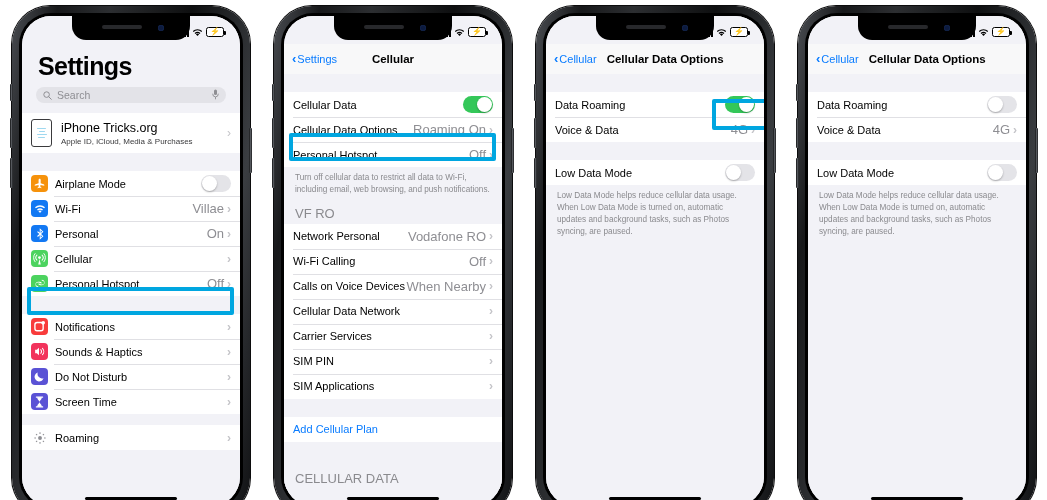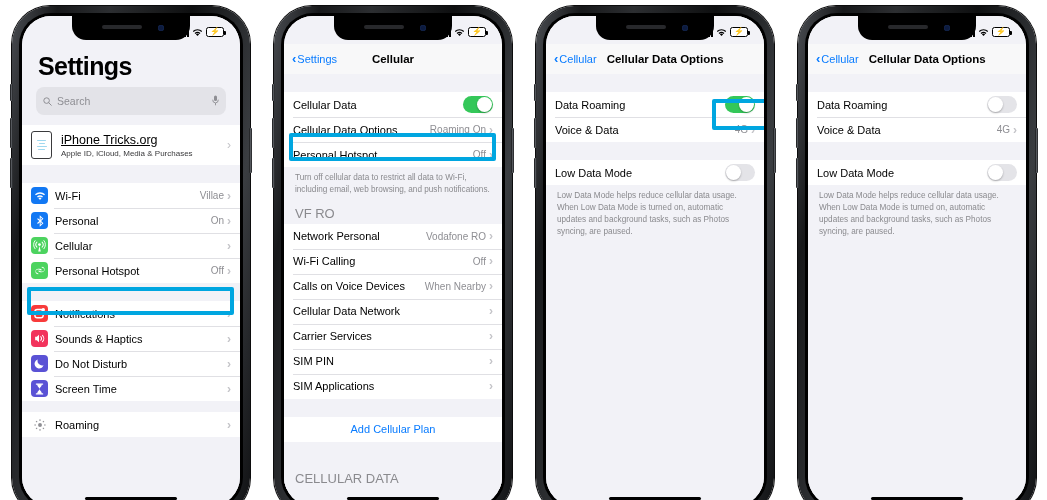--- a/index.html
+++ b/index.html
@@ -117,60 +117,60 @@
   .nav-title { font-size:11.5px; font-weight:700; color:#000; margin-left: 10px; }
   .navbar.p2 .nav-title { position:absolute; left:50%; transform:translateX(-50%); margin:0; }
 
   
   .large-title { font-size: 25px; font-weight: 800; color:#000; padding: 8px 16px 6px; letter-spacing:-0.6px; }
 
   
   .searchwrap { padding: 0 14px 10px; }
   .searchbar {
     display:flex; align-items:center; gap:5px;
-    background:#e3e3e8; border-radius:8px; height:14px; padding: 14px 7px;
+    background:#e3e3e8; border-radius:8px; height:14px; padding: 8px 7px;
   }
   .searchbar .sph { flex:1; font-size:10.5px; color:#8e8e93; }
 
   
   .group { background:#fff; }
   .grp-gap { height: 18px; background:#f2f2f7; }
   .grp-gap.sm { height: 11px; }
   .row {
     display:flex; align-items:center;
     height: 25px; padding: 0 9px 0 9px;
     background:#fff; position:relative;
   }
   .row + .row:before {
     content:''; position:absolute; left: 9px; right:0; top:0; height:1px; background:#e0e0e4;
   }
   .row.has-icon + .row.has-icon:before { left: 32px; }
   .row .label { font-size: 11px; color:#000; flex:1; white-space:nowrap; }
-  .row .value { font-size: 10px; color:#8e8e93; margin-right:3px; white-space:nowrap; }
+  .row .value { font-size: 13px; color:#8e8e93; margin-right:3px; white-space:nowrap; }
   .row .chev { color:#c4c4c8; font-size:12px; line-height:1; font-weight:600; }
   .row .ricon {
     width: 17px; height:17px; border-radius:4px; margin-right: 7px;
     display:flex; align-items:center; justify-content:center; flex-shrink:0;
   }
   .row .ricon svg { display:block; }
-  .row.link .label { color:#0a7cff;text-align:center; }
+  .row.link .label { color:#0a7cff; }
 
   
   .acct-row { display:flex; align-items:center; height:40px; padding:0 9px; background:#fff; }
   .acct-av {
     width: 21px; height: 28px; border-radius:3px; margin-right:9px;
     border:1.2px solid #3a3a3c; background:#fff;
     display:flex; flex-direction:column; justify-content:center; align-items:center; gap:1.5px;
     flex-shrink:0;
   }
   .acct-av i { display:block; height:1.4px; background:#9fd8ef; border-radius:1px; }
   .acct-av i:nth-child(1){width:9px;} .acct-av i:nth-child(2){width:6px;}
   .acct-av i:nth-child(3){width:10px;} .acct-av i:nth-child(4){width:7px;}
   .acct-txt { flex:1; }
-  .acct-name { font-size:12.5px; color:#000;text-decoration:underline; }
+  .acct-name { font-size:12.5px; color:#000; }
   .acct-sub { font-size:8px; color:#3a3a3c; margin-top:2px; }
 
   
   .toggle {
     width: 30px; height: 17.5px; border-radius: 10px;
     position:relative; flex-shrink:0; background:#e4e4e8;
   }
   .toggle.on { background:#34c759; }
   .toggle .knob {
     position:absolute; top:1.3px; left:1.3px;
@@ -273,20 +273,31 @@
                 <div class="acct-name">iPhone Tricks.org</div>
                 <div class="acct-sub">Apple ID, iCloud, Media &amp; Purchases</div>
               </div>
               <span class="chev" style="color:#c4c4c8;font-size:12px;">›</span>
             </div>
           </div>
 
           <div class="grp-gap"></div>
 
           <div class="group" id="p1g1">
+              <div class="row has-icon">
+                <span class="ricon" style="background: rgb(246, 146, 11);">
+                  <svg width="11" height="11" viewBox="0 0 12 12">
+                    <path d="M11.2 7.2L7.3 5.6V2.1c0-.7-.5-1.3-1.1-1.3S5 1.4 5 2.1v3.5L1.1 7.2c-.2.1-.3.3-.3.5v.7l4.2-.9v2.3l-1.2.9v.6L6 10.7l2.2.6v-.6l-1.2-.9V7.5l4.2.9v-.7c0-.2-.1-.4-.3-.5z" fill="#fff"></path>
+                  </svg>
+                </span>
+                <span class="label">Airplane Mode</span>
+                <span class="toggle">
+                  <span class="knob"></span>
+                </span>
+              </div>
               <div class="row has-icon">
                 <span class="ricon" style="background: rgb(18, 120, 243);">
                   <svg width="12" height="10" viewBox="0 0 12 10">
                     <path d="M6 8.9L4.4 7.1a2.5 2.5 0 013.2 0L6 8.9z" fill="#fff"></path>
                     <path d="M3 5.6a4.5 4.5 0 016 0l-.9 1a3.2 3.2 0 00-4.2 0l-.9-1z" fill="#fff"></path>
                     <path d="M1 3.3a7.4 7.4 0 0110 0l-.9 1a6 6 0 00-8.2 0l-.9-1z" fill="#fff"></path>
                   </svg>
                 </span>
                 <span class="label">Wi-Fi</span>
                 <span class="value">Villae</span>

